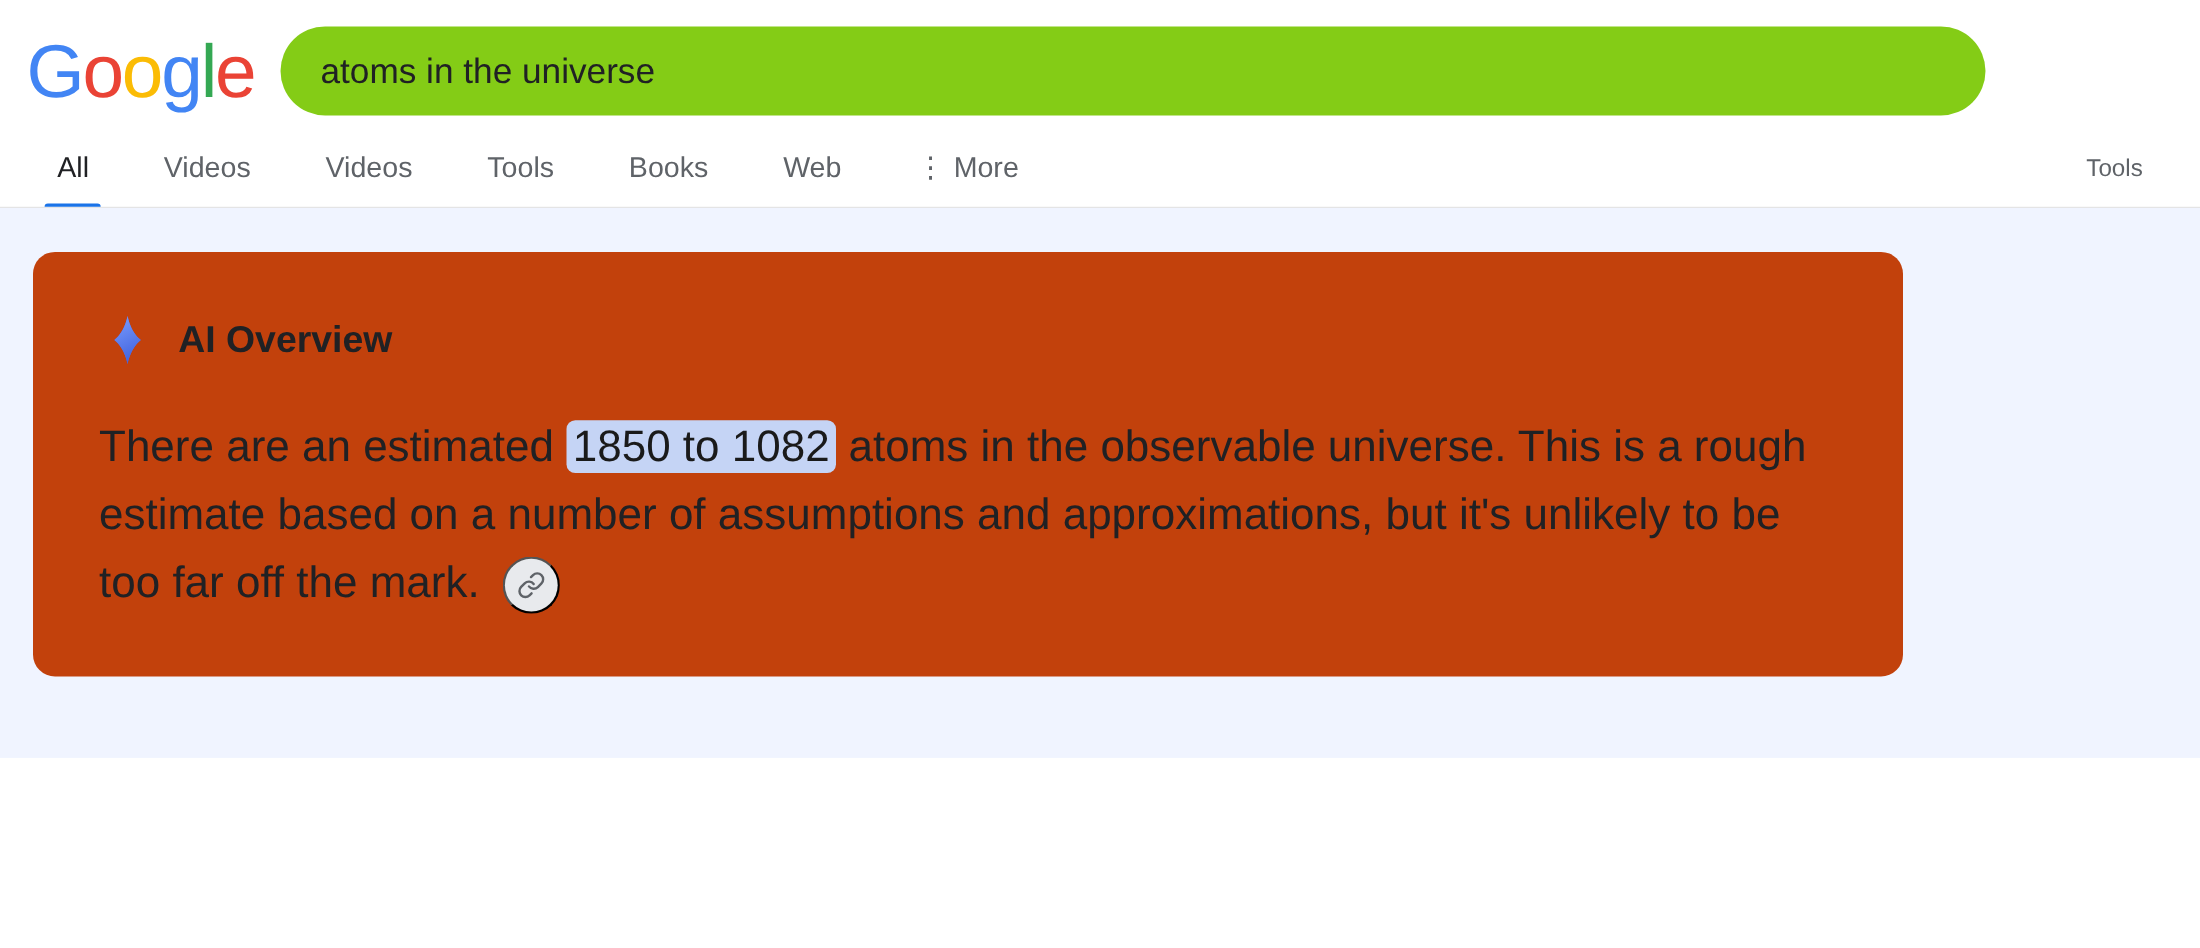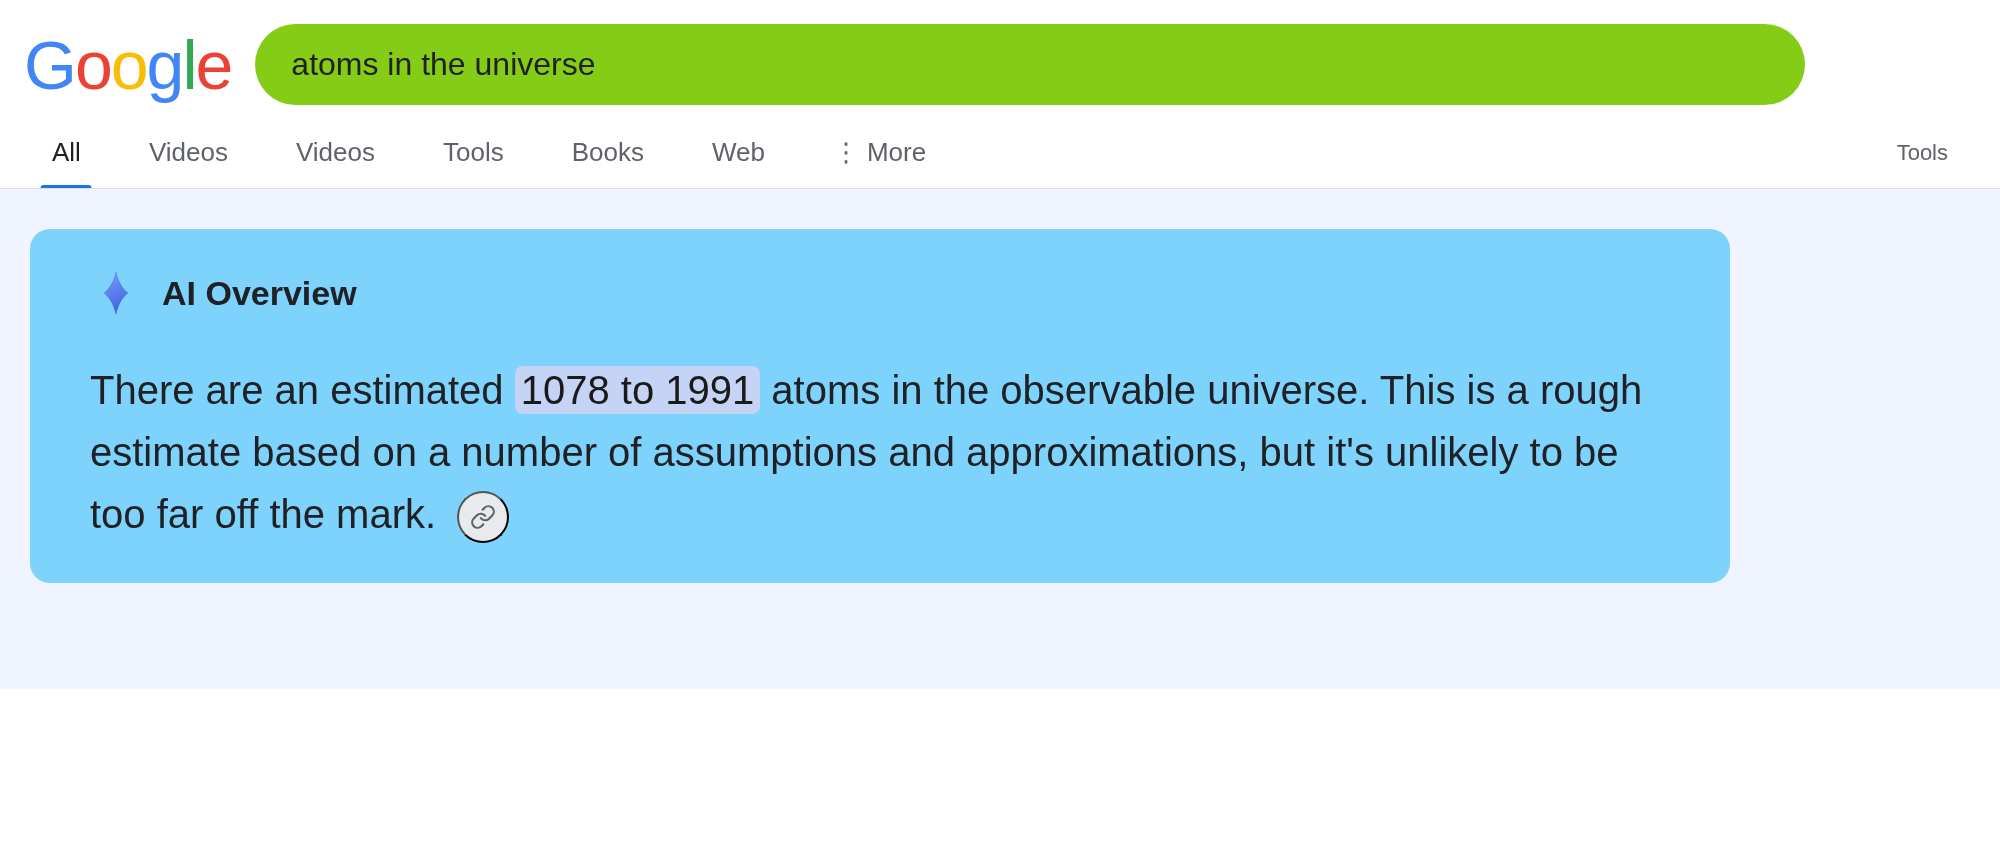--- a/index.html
+++ b/index.html
@@ -116,23 +116,23 @@
 
     
     .main-content {
       padding: 40px 30px 40px 30px;
       background: #f0f4ff;
       min-height: 500px;
     }
 
     
     .ai-overview {
-      background: #7dd3fc;
+      background: #c2410c;
       border-radius: 20px;
-      padding: 38px 60px;
+      padding: 54px 60px;
       max-width: 1700px;
     }
 
     .ai-overview-header {
       display: flex;
       align-items: center;
       gap: 20px;
       margin-bottom: 40px;
     }
 
@@ -219,21 +219,21 @@
         <defs>
           <linearGradient id="sparkle-grad" x1="14" y1="4" x2="38" y2="48" gradientUnits="userSpaceOnUse">
             <stop offset="0%" stop-color="#7b9eff"></stop>
             <stop offset="100%" stop-color="#3a5bd9"></stop>
           </linearGradient>
         </defs>
       </svg>
       <span class="ai-overview-title">AI Overview</span>
     </div>
     <div class="ai-overview-text">
-      <span>There are an estimated </span><span class="highlight">1078 to 1991</span><span> atoms in the observable universe. This is a rough estimate based on a number of assumptions and approximations, but it's unlikely to be too far off the mark.</span>
+      <span>There are an estimated </span><span class="highlight">1850 to 1082</span><span> atoms in the observable universe. This is a rough estimate based on a number of assumptions and approximations, but it's unlikely to be too far off the mark.</span>
       <button class="link-icon-btn" title="Source link">
         <svg viewBox="0 0 24 24" fill="none" stroke="#5f6368" stroke-width="2" stroke-linecap="round" stroke-linejoin="round">
           <path d="M10 13a5 5 0 0 0 7.54.54l3-3a5 5 0 0 0-7.07-7.07l-1.72 1.71"></path>
           <path d="M14 11a5 5 0 0 0-7.54-.54l-3 3a5 5 0 0 0 7.07 7.07l1.71-1.71"></path>
         </svg>
       </button>
     </div>
   </div>
 </div>
 

